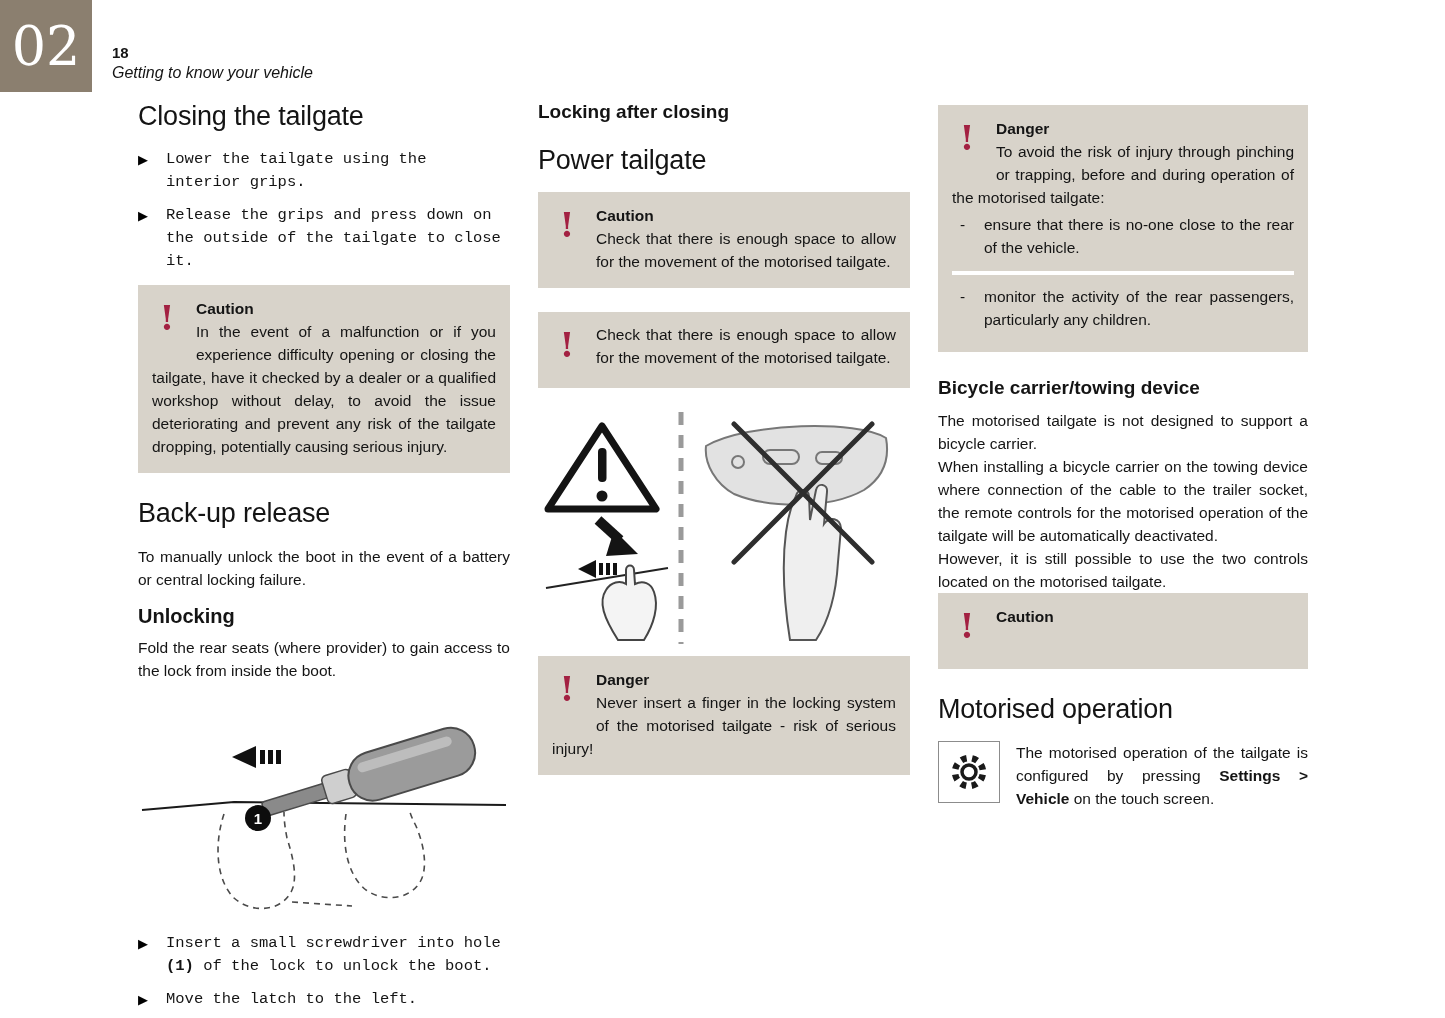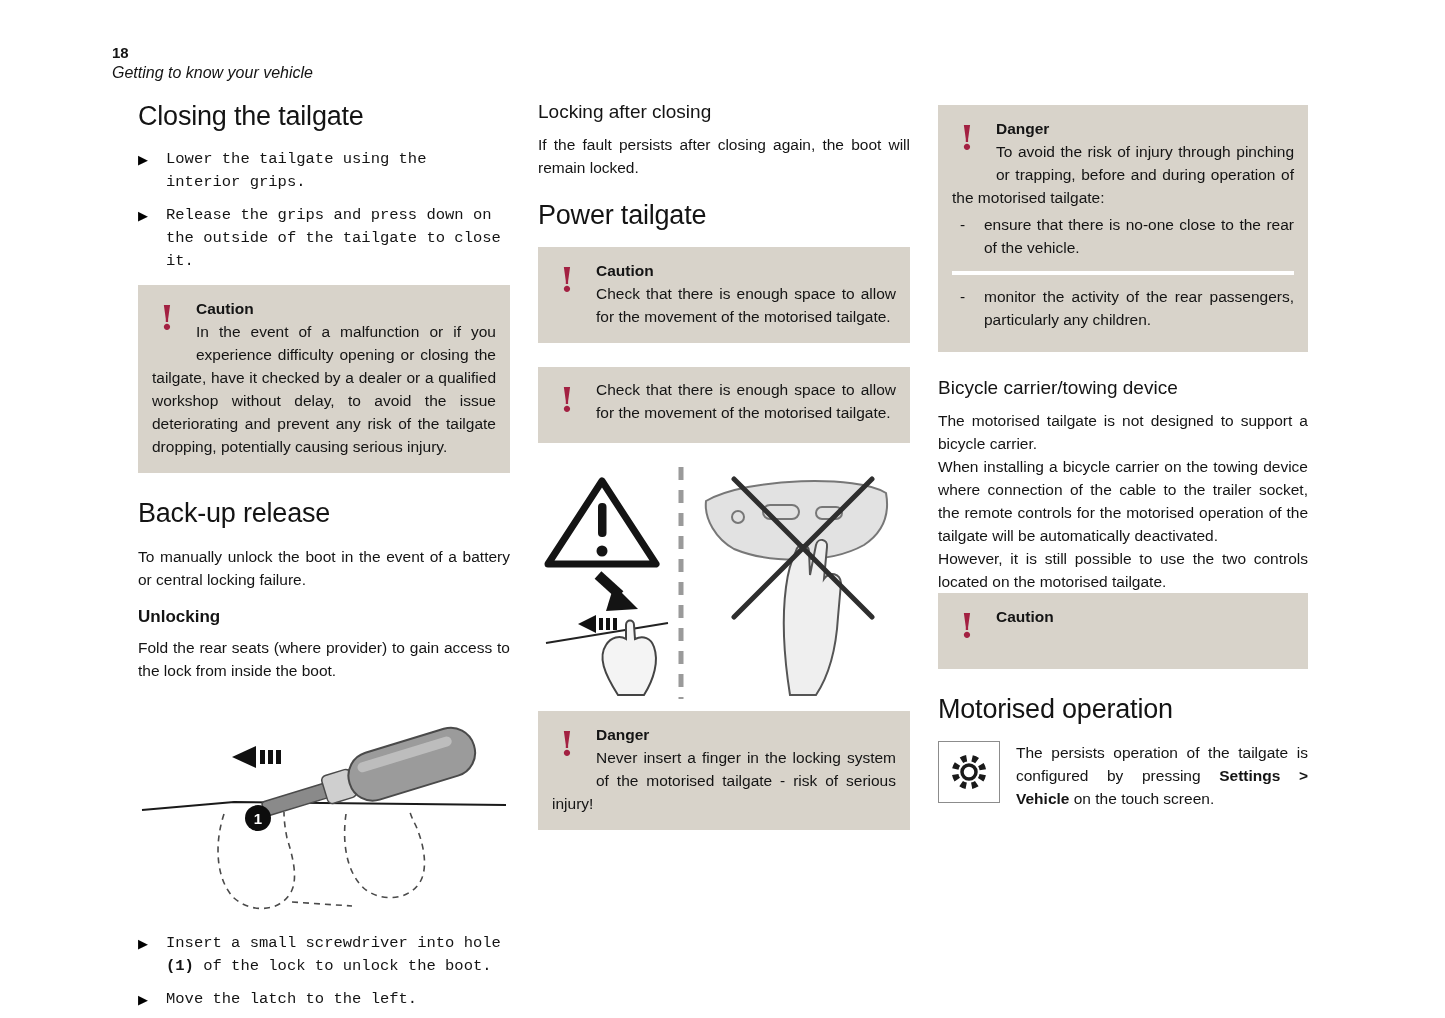--- a/index.html
+++ b/index.html
@@ -38,22 +38,22 @@
   
   .col { position:absolute; top:100px; width:372px; font-size:15.5px; line-height:23px; }
   .col1 { left:138px; }
   .col2 { left:538px; }
   .col3 { left:938px; top:105px; width:370px; }
 
   h1.big {
     font-size:27px; font-weight:normal; letter-spacing:-0.2px;
     line-height:32px; margin:0 0 16px;
   }
-  h2.mid { font-size:19px; font-weight:normal; line-height:24px; margin:0 0 9px; }
-  h3.small { font-size:17px; font-weight:bold; margin:14px 0 8px; }
+  h2.mid { font-size:19px; font-weight:bold; line-height:24px; margin:0 0 9px; }
+  h3.small { font-size:20px; font-weight:bold; margin:14px 0 8px; }
   p.body { margin:0 0 10px; text-align:justify; }
   p.tight { margin:0; text-align:justify; }
 
   
   .arrow-item { display:flex; gap:10px; margin:0 0 10px; }
   .arrow-item .tri { flex:0 0 18px; font-size:13px; line-height:23px; color:#000; }
   .arrow-item .atext { flex:1;font-family:Liberation Mono, monospace; }
 
   
   .warnbox {
@@ -89,20 +89,21 @@
     border:1px solid #8c8c8c; background:#fff;
     display:flex; align-items:center; justify-content:center;
   }
   .motor-text { flex:1; text-align:justify; }
 </style>
 </head>
 <body>
 
 <div class="page">
 
+  <div class="badge">02</div>
   <div class="pagenum">18</div>
   <div class="section-title">Getting to know your vehicle</div>
 
   <section class="col col1">
 
     <h1 class="big">Closing the tailgate</h1>
 
     <div class="arrow-item">
       <span class="tri">▶</span>
       <span class="atext">Lower the tailgate using the interior grips.</span>
@@ -156,21 +157,20 @@
     </div>
     <div class="arrow-item">
       <span class="tri">▶</span>
       <span class="atext">Move the latch to the left.</span>
     </div>
   </section>
 
   <section class="col col2">
 
     <h2 class="mid">Locking after closing</h2>
-    <p class="body">If the fault persists after closing again, the boot will remain locked.</p>
 
     <h1 class="big" style="margin-top:20px;">Power tailgate</h1>
 
     <div class="warnbox">
       <span class="wicon">!</span>
       <span class="wlabel">Caution</span>
       <span>Check that there is enough space to allow for the movement of the motorised tailgate.</span>
     </div>
 
     <div class="warnbox">
@@ -250,17 +250,17 @@
 
     <h1 class="big" style="margin-bottom:4px;">Motorised operation</h1>
 
     <div class="motor-row">
       <div class="icon-box">
         <svg width="44" height="44" viewBox="0 0 44 44" xmlns="http://www.w3.org/2000/svg">
           <circle cx="22" cy="22" r="14" fill="none" stroke="#1a1a1a" stroke-width="6.5" stroke-dasharray="5.5 5.5" transform="rotate(11 22 22)"></circle>
           <circle cx="22" cy="22" r="7" fill="none" stroke="#1a1a1a" stroke-width="3.5"></circle>
         </svg>
       </div>
-      <div class="motor-text"><span>The persists operation of the tailgate is configured by pressing </span><b>Settings &gt; Vehicle</b><span> on the touch screen.</span></div>
+      <div class="motor-text"><span>The motorised operation of the tailgate is configured by pressing </span><b>Settings &gt; Vehicle</b><span> on the touch screen.</span></div>
     </div>
   </section>
 
 </div>
 
 </body></html>

